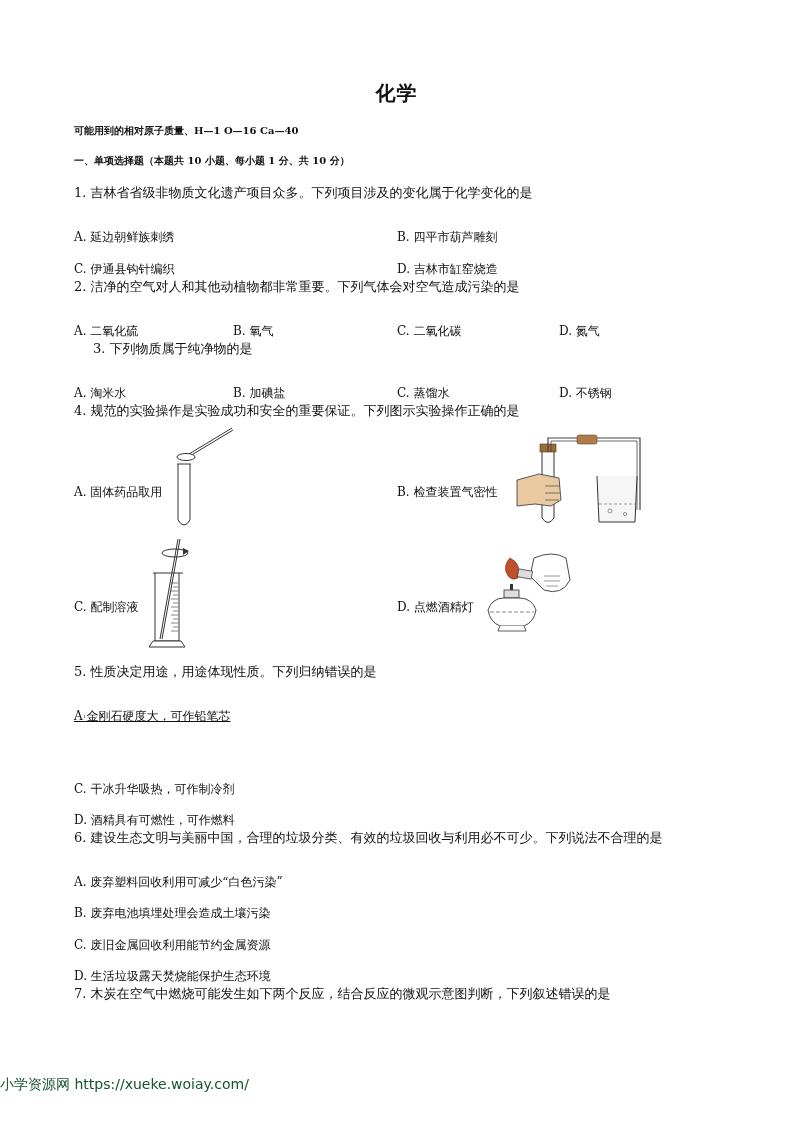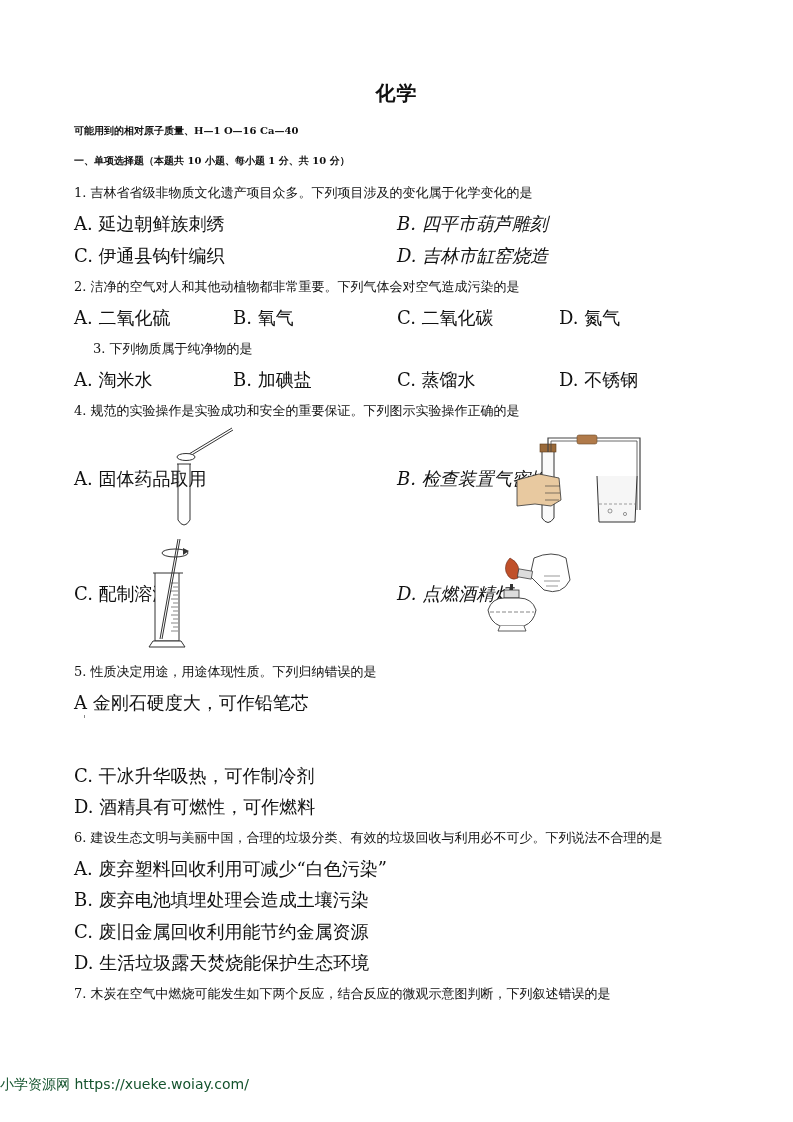--- a/index.html
+++ b/index.html
@@ -3,23 +3,23 @@
 <meta charset="utf-8">
 <style>
   html, body { margin: 0; padding: 0; background: #ffffff; }
   body { width: 793px; height: 1122px; position: relative; overflow: hidden;
          font-family: "DejaVu Serif", "Liberation Serif", serif; color: #111; }
   .page { position: absolute; left: 0; top: 12px; width: 723px; height: 1122px; }
   .title { position: absolute; left: 0; width: 793px; top: 68px; text-align: center;
            font-size: 20px; font-weight: bold; letter-spacing: 1px; }
   .line { position: absolute; left: 74px; font-size: 13px; white-space: nowrap; line-height: 18px; }
   .bold { font-weight: bold; font-size: 10px; }
-  .opt { position: absolute; font-size: 18px; white-space: nowrap; line-height: 18px; }
+  .opt { position: absolute; font-size: 12px; white-space: nowrap; line-height: 18px; margin-top: 13px; }
   .c1 { left: 74px; } .c2 { left: 233px; } .c3 { left: 397px; } .c4 { left: 559px; }
-  .half { left: 397px; font-style: italic; }
+  .half { left: 397px; }
   .fig { position: absolute; }
   .footer { position: absolute; left: 0; width: 793px; top: 1064px; 
             font-family: "DejaVu Sans", "Liberation Sans", sans-serif; font-size: 14px; color: #14532d; }
   .dot { position: absolute; left: 84px; top: 703px; width: 1px; height: 3px; background: #888; }
 </style>
 </head>
 <body>
 
 <div class="page">
 
@@ -122,21 +122,21 @@
 
     <rect x="28" y="34" width="3" height="6" fill="#333"></rect>
     <rect x="22" y="40" width="15" height="8" fill="#ddd" stroke="#333" stroke-width="0.8"></rect>
     <line x1="29" y1="48" x2="29" y2="68" stroke="#b09050" stroke-width="2"></line>
     <path d="M6 60 Q10 48 22 48 L37 48 Q50 48 54 60 Q52 72 42 76 L18 76 Q8 72 6 60 Z" fill="#fff" stroke="#333" stroke-width="0.9"></path>
     <line x1="8" y1="62" x2="52" y2="62" stroke="#555" stroke-width="0.7" stroke-dasharray="4 2"></line>
     <path d="M18 76 L16 81 L44 81 L42 76" fill="#fff" stroke="#333" stroke-width="0.8"></path>
   </svg>
 
   <div class="line" style="top:651px;">5. 性质决定用途，用途体现性质。下列归纳错误的是</div>
-  <div class="opt c1" style="top:682px;">A   金刚石硬度大，可作铅笔芯</div>
+  <div class="opt c1" style="top:682px;text-decoration:underline;">A   金刚石硬度大，可作铅笔芯</div>
   <div class="dot"></div>
   <div class="opt c1" style="top:755px;">C.  干冰升华吸热，可作制冷剂</div>
   <div class="opt c1" style="top:786px;">D.  酒精具有可燃性，可作燃料</div>
 
   <div class="line" style="top:817px;">6. 建设生态文明与美丽中国，合理的垃圾分类、有效的垃圾回收与利用必不可少。下列说法不合理的是</div>
   <div class="opt c1" style="top:848px;">A.  废弃塑料回收利用可减少“白色污染”</div>
   <div class="opt c1" style="top:911px;">C.  废旧金属回收利用能节约金属资源</div>
   <div class="opt c1" style="top:879px;">B.  废弃电池填埋处理会造成土壤污染</div>
   <div class="opt c1" style="top:942px;">D.  生活垃圾露天焚烧能保护生态环境</div>
 

